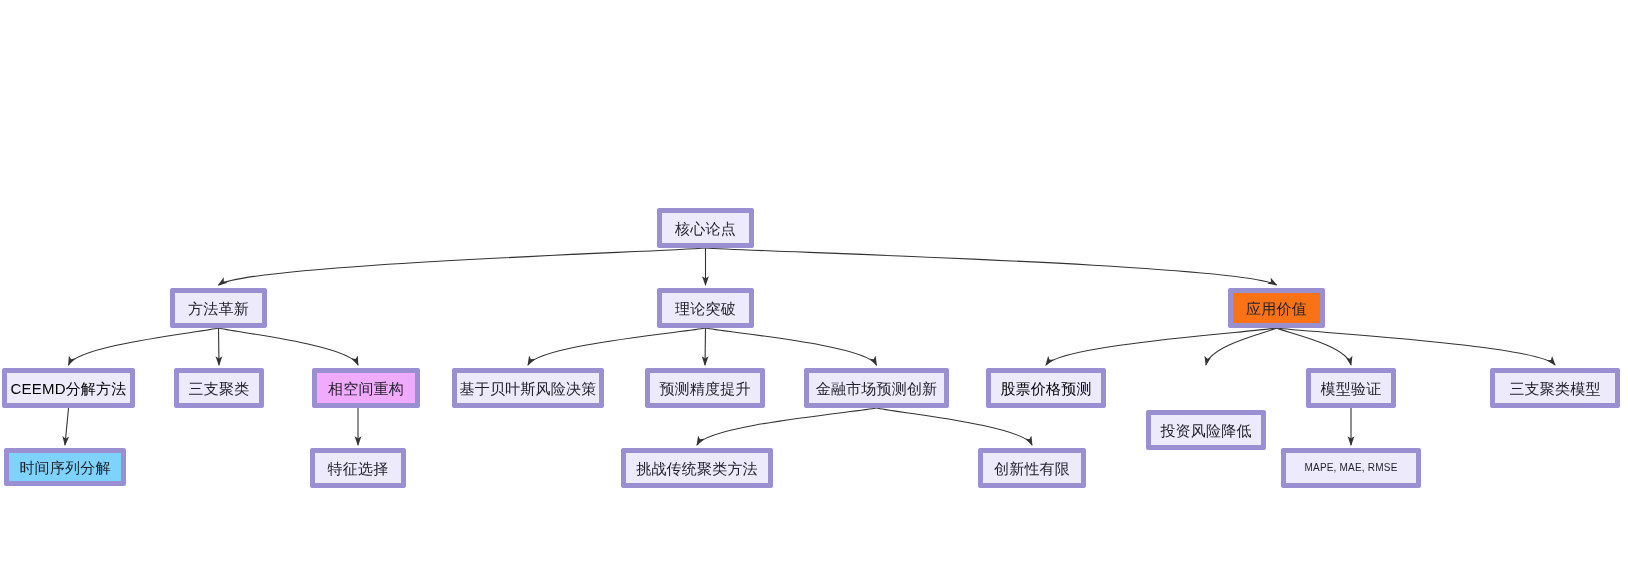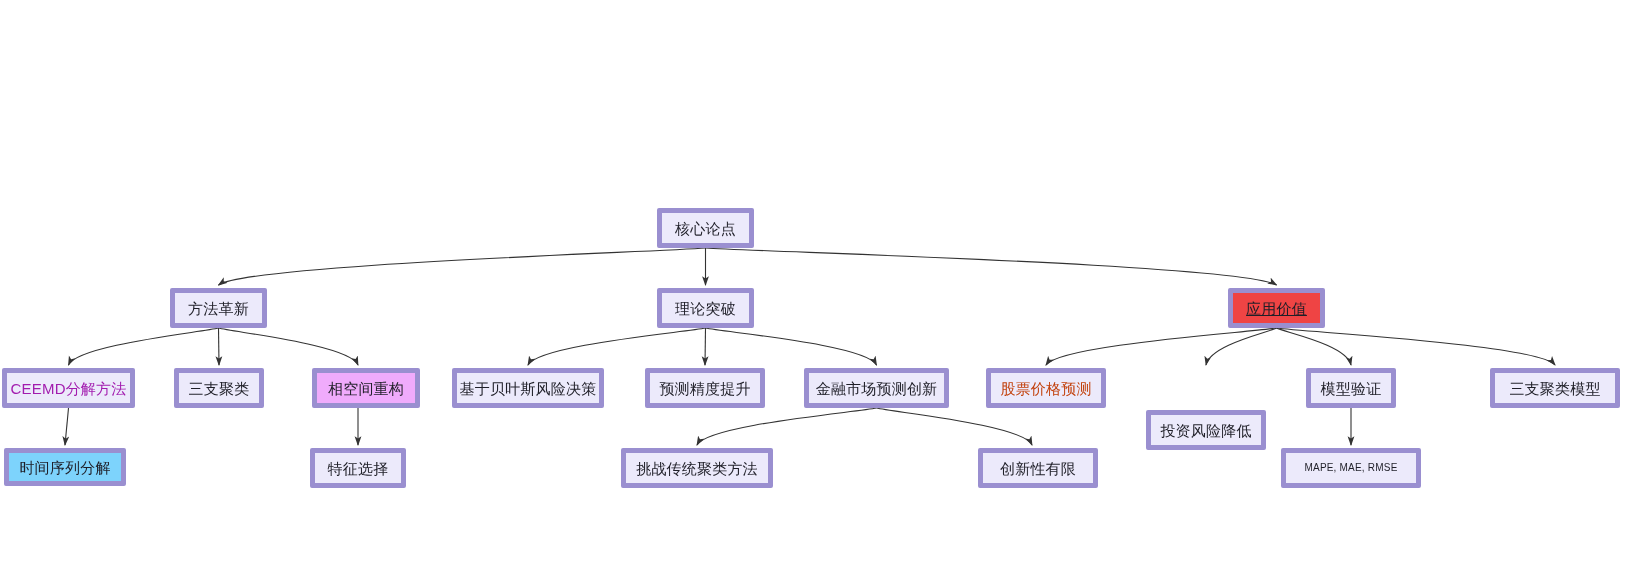--- a/index.html
+++ b/index.html
@@ -81,62 +81,62 @@
   <div id="node-layer">
       <div class="node" style="left: 657px; top: 208px; width: 97px; height: 40px; background: rgb(236, 234, 251); border-color: rgb(154, 143, 208); color: rgb(31, 31, 40);">
         <span class="node-label">核心论点</span>
       </div>
       <div class="node" style="left: 170px; top: 288px; width: 97px; height: 40px; background: rgb(236, 234, 251); border-color: rgb(154, 143, 208); color: rgb(31, 31, 40);">
         <span class="node-label">方法革新</span>
       </div>
       <div class="node" style="left: 657px; top: 288px; width: 97px; height: 40px; background: rgb(236, 234, 251); border-color: rgb(154, 143, 208); color: rgb(31, 31, 40);">
         <span class="node-label">理论突破</span>
       </div>
-      <div class="node" style="left: 1228px; top: 288px; width: 97px; height: 40px; background: #ef4444; border-color: rgb(154, 143, 208); color: rgb(31, 31, 40); text-decoration: underline;">
+      <div class="node" style="left: 1228px; top: 288px; width: 97px; height: 40px; background: #f97316; border-color: rgb(154, 143, 208); color: rgb(31, 31, 40);">
         <span class="node-label">应用价值</span>
       </div>
-      <div class="node" style="left: 2px; top: 368px; width: 133px; height: 40px; background: rgb(236, 234, 251); border-color: rgb(154, 143, 208); color: #a21caf;">
+      <div class="node" style="left: 2px; top: 368px; width: 133px; height: 40px; background: rgb(236, 234, 251); border-color: rgb(154, 143, 208); color: #000000;">
         <span class="node-label">CEEMD分解方法</span>
       </div>
       <div class="node" style="left: 174px; top: 368px; width: 90px; height: 40px; background: rgb(236, 234, 251); border-color: rgb(154, 143, 208); color: rgb(31, 31, 40);">
         <span class="node-label">三支聚类</span>
       </div>
       <div class="node" style="left: 304px; top: 368px; width: 108px; height: 40px; background: #f0abfc; border-color: rgb(154, 143, 208); color: rgb(31, 31, 40); margin-left: 8px;">
         <span class="node-label">相空间重构</span>
       </div>
       <div class="node" style="left: 452px; top: 368px; width: 152px; height: 40px; background: rgb(236, 234, 251); border-color: rgb(154, 143, 208); color: rgb(31, 31, 40);">
         <span class="node-label">基于贝叶斯风险决策</span>
       </div>
       <div class="node" style="left: 645px; top: 368px; width: 120px; height: 40px; background: rgb(236, 234, 251); border-color: rgb(154, 143, 208); color: rgb(31, 31, 40);">
         <span class="node-label">预测精度提升</span>
       </div>
       <div class="node" style="left: 804px; top: 368px; width: 145px; height: 40px; background: rgb(236, 234, 251); border-color: rgb(154, 143, 208); color: rgb(31, 31, 40);">
         <span class="node-label">金融市场预测创新</span>
       </div>
-      <div class="node" style="left: 986px; top: 368px; width: 120px; height: 40px; background: rgb(236, 234, 251); border-color: rgb(154, 143, 208); color: #c2410c;">
+      <div class="node" style="left: 986px; top: 368px; width: 120px; height: 40px; background: rgb(236, 234, 251); border-color: rgb(154, 143, 208); color: #000000;">
         <span class="node-label">股票价格预测</span>
       </div>
       <div class="node" style="left: 1146px; top: 368px; width: 120px; height: 40px; background: rgb(236, 234, 251); border-color: rgb(154, 143, 208); color: rgb(31, 31, 40); margin-top: 42px;">
         <span class="node-label">投资风险降低</span>
       </div>
       <div class="node" style="left: 1306px; top: 368px; width: 90px; height: 40px; background: rgb(236, 234, 251); border-color: rgb(154, 143, 208); color: rgb(31, 31, 40);">
         <span class="node-label">模型验证</span>
       </div>
       <div class="node" style="left: 1490px; top: 368px; width: 130px; height: 40px; background: rgb(236, 234, 251); border-color: rgb(154, 143, 208); color: rgb(31, 31, 40);">
         <span class="node-label">三支聚类模型</span>
       </div>
       <div class="node" style="left: 4px; top: 448px; width: 122px; height: 38px; background: #7dd3fc; border-color: rgb(154, 143, 208); color: rgb(31, 31, 40);">
         <span class="node-label">时间序列分解</span>
       </div>
       <div class="node" style="left: 310px; top: 448px; width: 96px; height: 40px; background: rgb(236, 234, 251); border-color: rgb(154, 143, 208); color: rgb(31, 31, 40);">
         <span class="node-label">特征选择</span>
       </div>
       <div class="node" style="left: 621px; top: 448px; width: 152px; height: 40px; background: rgb(236, 234, 251); border-color: rgb(154, 143, 208); color: rgb(31, 31, 40);">
         <span class="node-label">挑战传统聚类方法</span>
       </div>
-      <div class="node" style="left: 978px; top: 448px; width: 120px; height: 40px; background: rgb(236, 234, 251); border-color: rgb(154, 143, 208); color: rgb(31, 31, 40);">
+      <div class="node" style="left: 978px; top: 448px; width: 108px; height: 40px; background: rgb(236, 234, 251); border-color: rgb(154, 143, 208); color: rgb(31, 31, 40);">
         <span class="node-label">创新性有限</span>
       </div>
       <div class="node latin" style="left: 1281px; top: 448px; width: 140px; height: 40px; background: rgb(236, 234, 251); border-color: rgb(154, 143, 208); color: rgb(31, 31, 40);">
         <span class="node-label">MAPE, MAE, RMSE</span>
       </div>
     </div>
 </div>
 
 </body></html>

